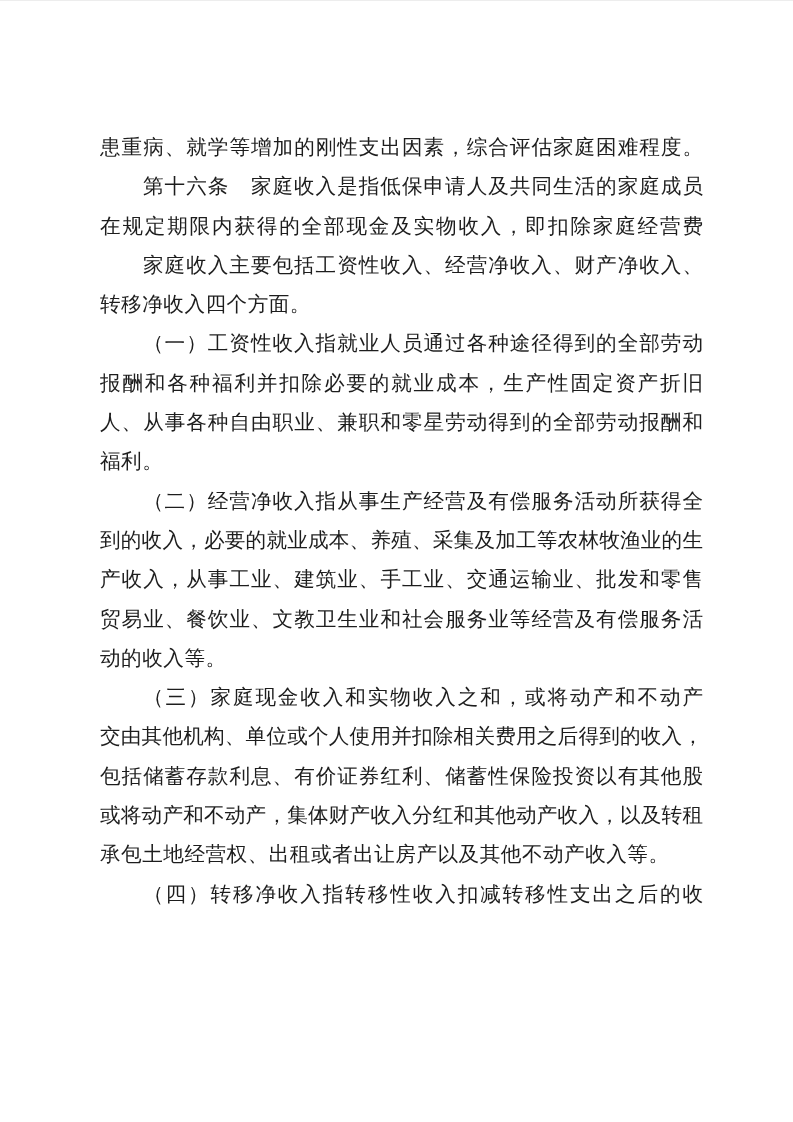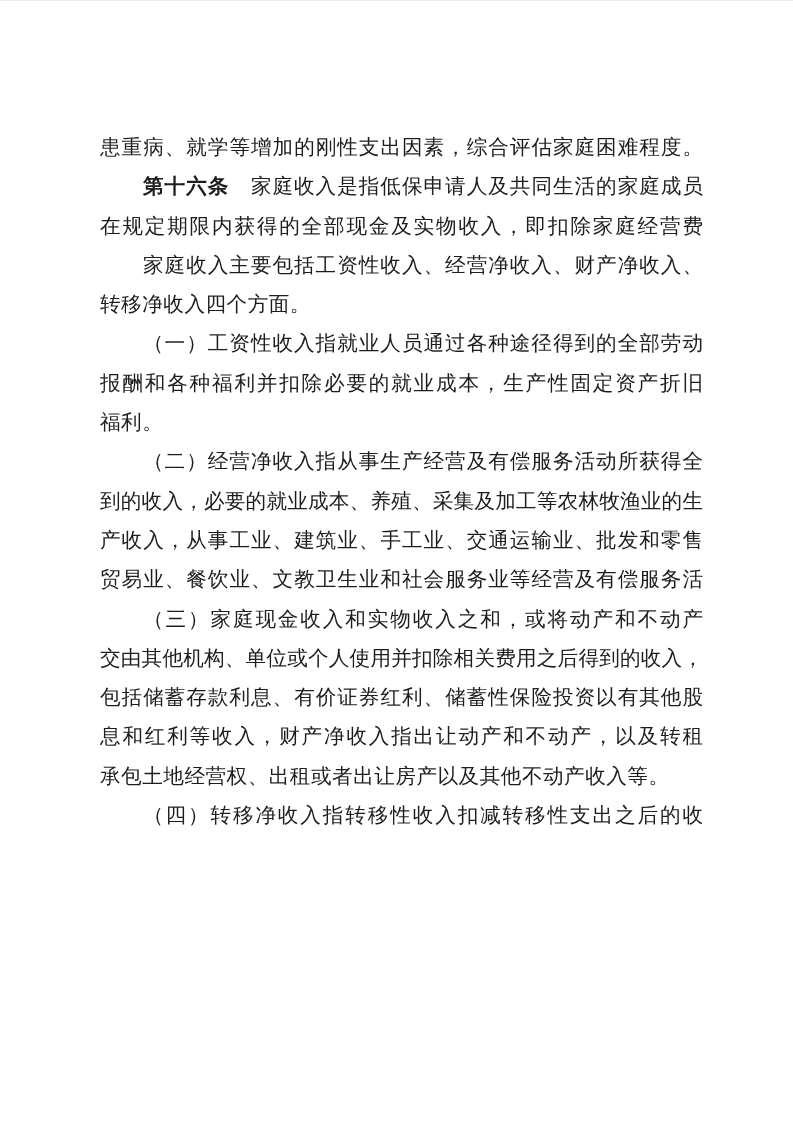--- a/index.html
+++ b/index.html
@@ -39,21 +39,21 @@
     white-space: normal;
     letter-spacing: 0;
     text-align: justify;
     text-align-last: justify;
     overflow: hidden;
   }
   .line.indent {
     padding-left: 43px;
   }
   .line .bold {
-    font-weight: 700;
+    font-weight: 400;
   }
   .page-number {
     position: absolute;
     left: 663px;
     top: 1031px;
     font-size: 15px;
     line-height: 20px;
     letter-spacing: 1px;
     color: #2a2a2a;
     font-family: "Liberation Serif", "DejaVu Serif", serif;
@@ -65,26 +65,28 @@
 <div class="page">
   <div class="top-edge"></div>
   <div class="doc-body">
       <div class="line fill"><span>患重病、就学等增加的刚性支出因素，综合评估家庭困难程度。</span></div>
       <div class="line indent fill"><span class="bold">第十六条</span><span>　家庭收入是指低保申请人及共同生活的家庭成员</span></div>
       <div class="line fill"><span>在规定期限内获得的全部现金及实物收入，即扣除家庭经营费</span></div>
       <div class="line indent fill"><span>家庭收入主要包括工资性收入、经营净收入、财产净收入、</span></div>
       <div class="line"><span>转移净收入四个方面。</span></div>
       <div class="line indent fill"><span>（一）工资性收入指就业人员通过各种途径得到的全部劳动</span></div>
       <div class="line fill"><span>报酬和各种福利并扣除必要的就业成本，生产性固定资产折旧</span></div>
+      <div class="line fill"><span>人、从事各种自由职业、兼职和零星劳动得到的全部劳动报酬和</span></div>
       <div class="line"><span>福利。</span></div>
       <div class="line indent fill"><span>（二）经营净收入指从事生产经营及有偿服务活动所获得全</span></div>
       <div class="line fill"><span>到的收入，必要的就业成本、养殖、采集及加工等农林牧渔业的生</span></div>
       <div class="line fill"><span>产收入，从事工业、建筑业、手工业、交通运输业、批发和零售</span></div>
       <div class="line fill"><span>贸易业、餐饮业、文教卫生业和社会服务业等经营及有偿服务活</span></div>
+      <div class="line"><span>动的收入等。</span></div>
       <div class="line indent fill"><span>（三）家庭现金收入和实物收入之和，或将动产和不动产</span></div>
       <div class="line fill"><span>交由其他机构、单位或个人使用并扣除相关费用之后得到的收入，</span></div>
       <div class="line fill"><span>包括储蓄存款利息、有价证券红利、储蓄性保险投资以有其他股</span></div>
-      <div class="line fill"><span>息和红利等收入，财产净收入指出让动产和不动产，以及转租</span></div>
+      <div class="line fill"><span>或将动产和不动产，集体财产收入分红和其他动产收入，以及转租</span></div>
       <div class="line"><span>承包土地经营权、出租或者出让房产以及其他不动产收入等。</span></div>
       <div class="line indent fill"><span>（四）转移净收入指转移性收入扣减转移性支出之后的收</span></div>
     </div>
   <div class="page-number">-7-</div>
 </div>
 
 </body></html>

